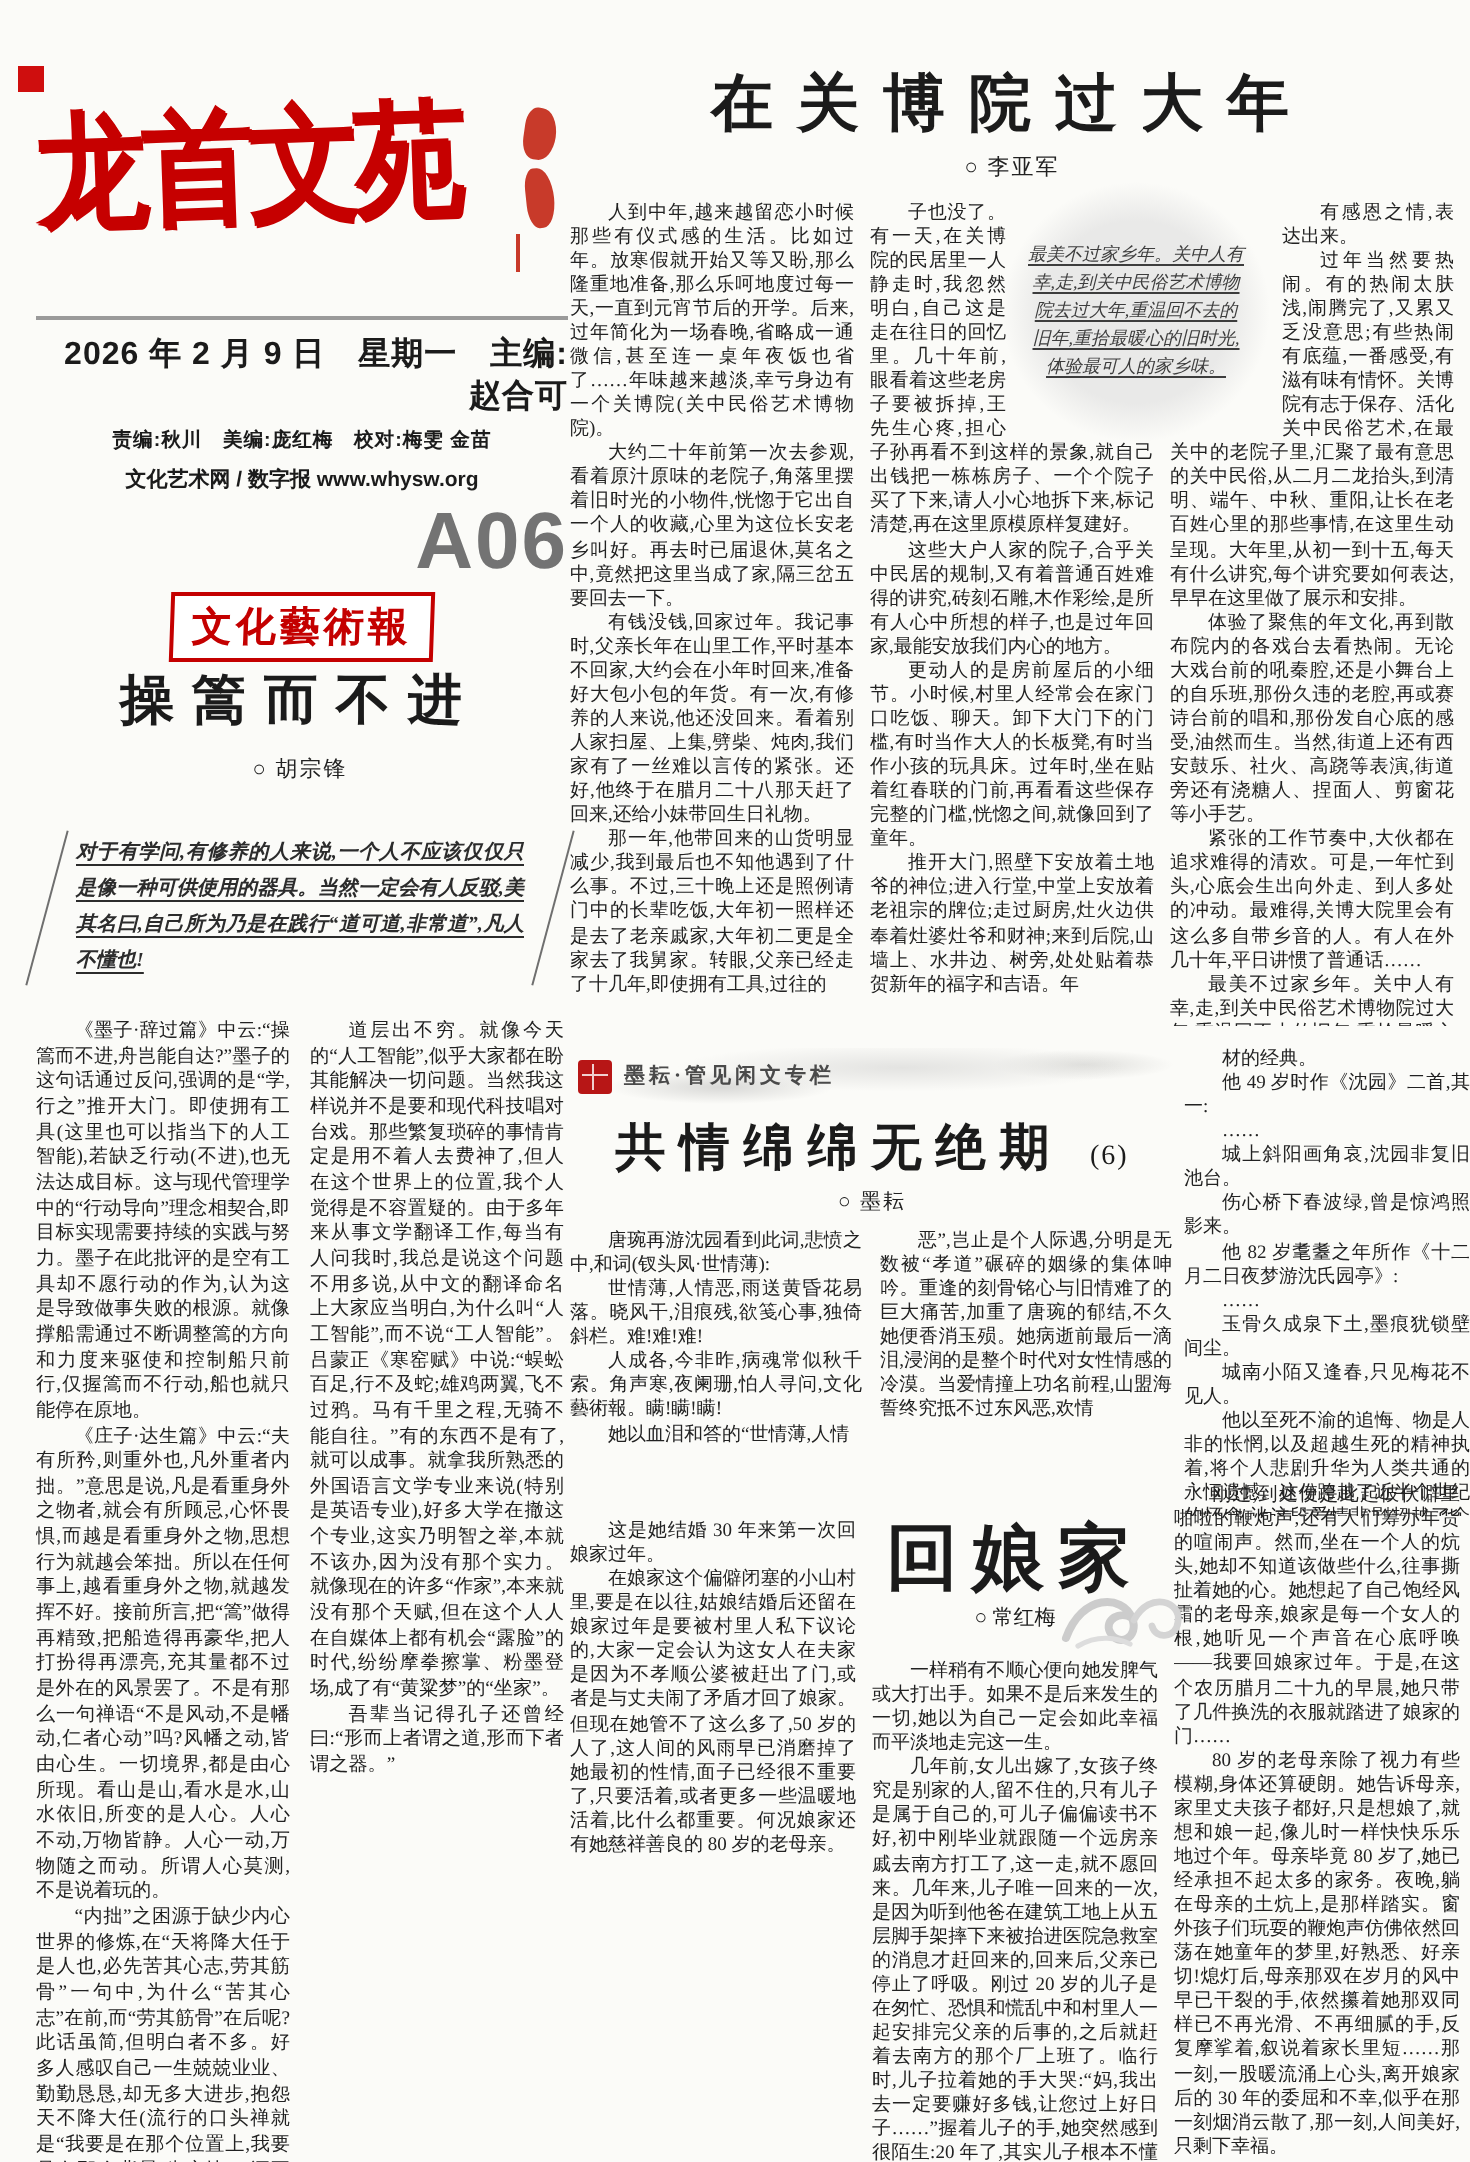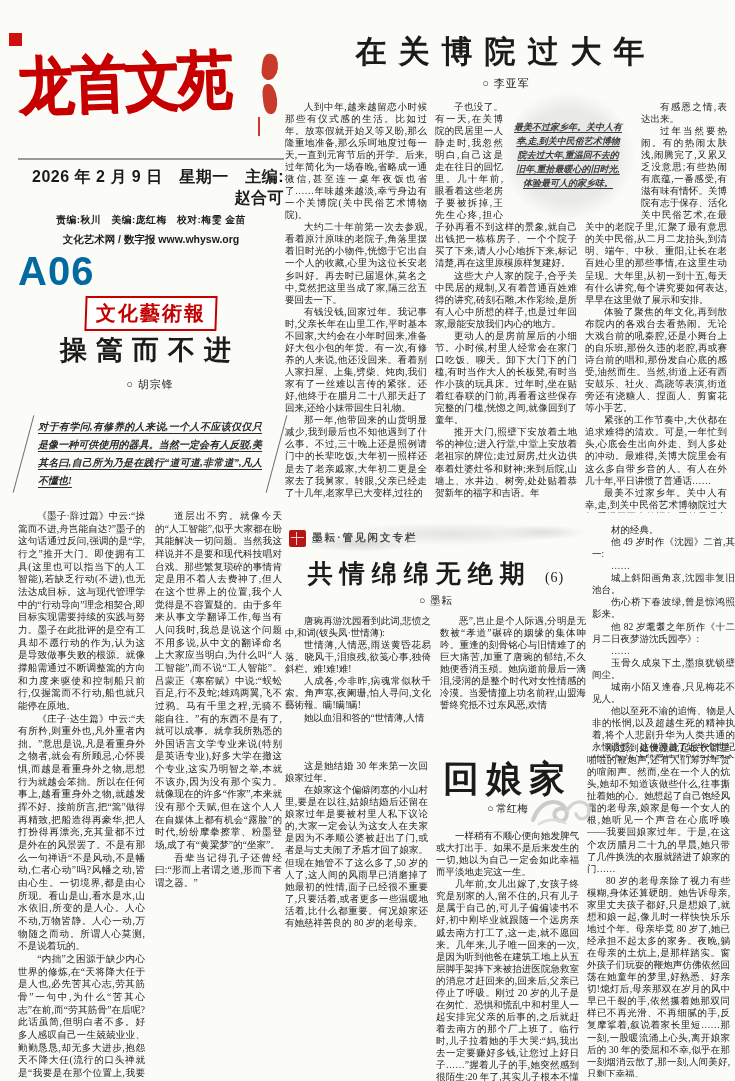--- a/index.html
+++ b/index.html
@@ -23,41 +23,41 @@
   }
   .logo-signature{ position:absolute; right:2px; top:22px; width:24px; height:92px;}
   .sig-blob{ display:block; background:#c83a2a; border-radius:40% 60% 55% 45%; margin:4px auto;}
   .sig-b1{ width:16px; height:26px; transform:rotate(8deg);}
   .sig-b2{ width:14px; height:30px; transform:rotate(-6deg);}
   .sig-seal{ width:9px; height:9px; margin:6px auto 0; border:1.5px solid #c83a2a; background:#f6e9e7;}
   .masthead-rule{ border:0; border-top:2px solid #9a9a9a; margin:2px 0 7px;}
   .date-line{ font-family:"Liberation Sans","DejaVu Sans",sans-serif; font-weight:700; font-size:16px; text-align:right; letter-spacing:.5px;}
   .staff-line{ font-family:"Liberation Sans","DejaVu Sans",sans-serif; font-weight:700; font-size:9.8px; text-align:center; margin-top:5px; letter-spacing:.5px;}
   .site-line{ font-family:"Liberation Sans","DejaVu Sans",sans-serif; font-weight:700; font-size:10.5px; text-align:center; margin-top:6px;}
-  .edition-badge{ font-family:"Liberation Sans","DejaVu Sans",sans-serif; font-weight:700; font-size:40px; text-align:left; margin-top:2px; letter-spacing:1px; color:#0369a1;}
+  .edition-badge{ font-family:"Liberation Sans","DejaVu Sans",sans-serif; font-weight:700; font-size:40px; text-align:right; margin-top:2px; letter-spacing:1px; color:#737373;}
   .paper-banner{ text-align:center; margin-top:2px;}
   .paper-banner-box{
     display:inline-block; border:2px solid #c40000; color:#c40000; background:#fff;
     font-weight:900; font-size:20px; letter-spacing:2px; padding:2px 9px; transform:skewX(-2deg);
   }
   
   #main-article{ position:absolute; left:285px; top:34px; width:442px;}
   .main-title{ text-align:center; font-size:31px; font-weight:700; letter-spacing:12px; line-height:1.15; white-space:nowrap;}
   .main-byline{ margin:6px 0 10px;}
   .main-cols{ display:flex; gap:8px; height:412px; position:relative;}
   .main-cols .col{ width:142px; height:412px;}
   .spacer-tr{ float:right; width:70px; height:118px; margin-left:4px;}
   .spacer-tl{ float:left; width:52px; height:110px; margin-right:4px;}
   .pull-quote-circle{
     position:absolute; left:216px; top:-10px; width:134px; height:130px; border-radius:50%;
     background:radial-gradient(closest-side,#e9e9e8 70%,rgba(233,233,232,0) 100%);
     display:flex; align-items:center; justify-content:center; text-align:center;
     padding:12px; box-sizing:border-box; overflow:hidden;
   }
-  .pull-quote-text{ font-size:9px; line-height:1.55; font-style:italic; font-weight:700; color:#3d3d3d; text-decoration:underline; text-underline-offset:2px;}
+  .pull-quote-text{ font-size:9px; line-height:1.55; font-style:italic; font-weight:400; color:#3d3d3d; text-decoration:underline; text-underline-offset:2px;}
   
   #left-article{ position:absolute; left:18px; top:332px; width:264px;}
   .essay-title{ text-align:center; font-size:27px; font-weight:600; letter-spacing:9px; white-space:nowrap;}
   .essay-byline{ margin:9px 0 0;}
   .epigraph{
     position:relative; margin:20px 8px 0; padding:6px 12px;
     font-size:10px; line-height:1.8; font-style:italic; font-weight:600; color:#2c2c2c;
     text-align:justify; text-decoration:underline; text-underline-offset:2.5px;
   }
   .epigraph::before,.epigraph::after{ content:""; position:absolute; top:2px; bottom:2px; width:1px; background:#6f6f6f; transform:rotate(15deg);}
@@ -121,21 +121,21 @@
 </div>
 
 <div id="main-article">
   <div class="main-title">在关博院过大年</div>
   <div class="byline main-byline">○ 李亚军</div>
   <div class="main-cols">
     <div class="col">
         <p>人到中年,越来越留恋小时候那些有仪式感的生活。比如过年。放寒假就开始又等又盼,那么隆重地准备,那么乐呵地度过每一天,一直到元宵节后的开学。后来,过年简化为一场春晚,省略成一通微信,甚至连一桌年夜饭也省了……年味越来越淡,幸亏身边有一个关博院(关中民俗艺术博物院)。</p>
         <p>大约二十年前第一次去参观,看着原汁原味的老院子,角落里摆着旧时光的小物件,恍惚于它出自一个人的收藏,心里为这位长安老乡叫好。再去时已届退休,莫名之中,竟然把这里当成了家,隔三岔五要回去一下。</p>
         <p>有钱没钱,回家过年。我记事时,父亲长年在山里工作,平时基本不回家,大约会在小年时回来,准备好大包小包的年货。有一次,有修养的人来说,他还没回来。看着别人家扫屋、上集,劈柴、炖肉,我们家有了一丝难以言传的紧张。还好,他终于在腊月二十八那天赶了回来,还给小妹带回生日礼物。</p>
-        <p>那一年,他带回来的山货明显减少,我到最后也不知他遇到了什么事。不过,三十晚上还是照例请门中的长辈吃饭,大年初一照样还是去了老亲戚家,大年初二更是全家去了我舅家。转眼,父亲已经走了十几年,老家早已大变样,过往的</p>
+        <p>那一年,他带回来的山货明显减少,我到最后也不知他遇到了什么事。不过,三十晚上还是照例请门中的长辈吃饭,大年初一照样还是去了老亲戚家,大年初二更是全家去了我舅家。转眼,父亲已经走了十几年,即使拥有工具,过往的</p>
       </div>
     <div class="col">
         <span class="spacer-tr"></span>
         <p>子也没了。有一天,在关博院的民居里一人静走时,我忽然明白,自己这是走在往日的回忆里。几十年前,眼看着这些老房子要被拆掉,王先生心疼,担心子孙再看不到这样的景象,就自己出钱把一栋栋房子、一个个院子买了下来,请人小心地拆下来,标记清楚,再在这里原模原样复建好。</p>
         <p>这些大户人家的院子,合乎关中民居的规制,又有着普通百姓难得的讲究,砖刻石雕,木作彩绘,是所有人心中所想的样子,也是过年回家,最能安放我们内心的地方。</p>
         <p>更动人的是房前屋后的小细节。小时候,村里人经常会在家门口吃饭、聊天。卸下大门下的门槛,有时当作大人的长板凳,有时当作小孩的玩具床。过年时,坐在贴着红春联的门前,再看看这些保存完整的门槛,恍惚之间,就像回到了童年。</p>
         <p>推开大门,照壁下安放着土地爷的神位;进入行堂,中堂上安放着老祖宗的牌位;走过厨房,灶火边供奉着灶婆灶爷和财神;来到后院,山墙上、水井边、树旁,处处贴着恭贺新年的福字和吉语。年</p>
       </div>
     <div class="col">
         <span class="spacer-tl"></span>

